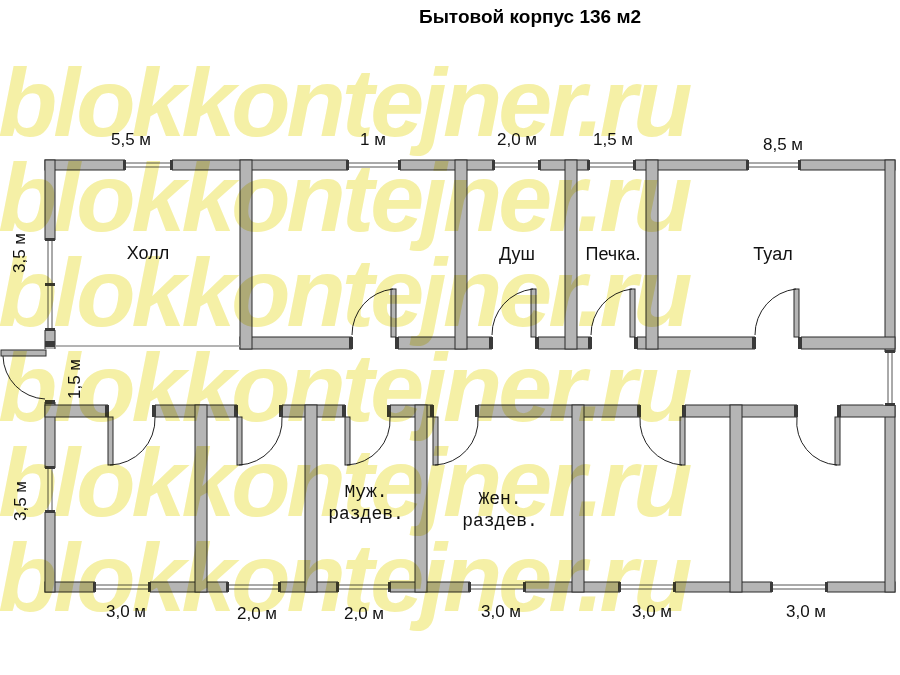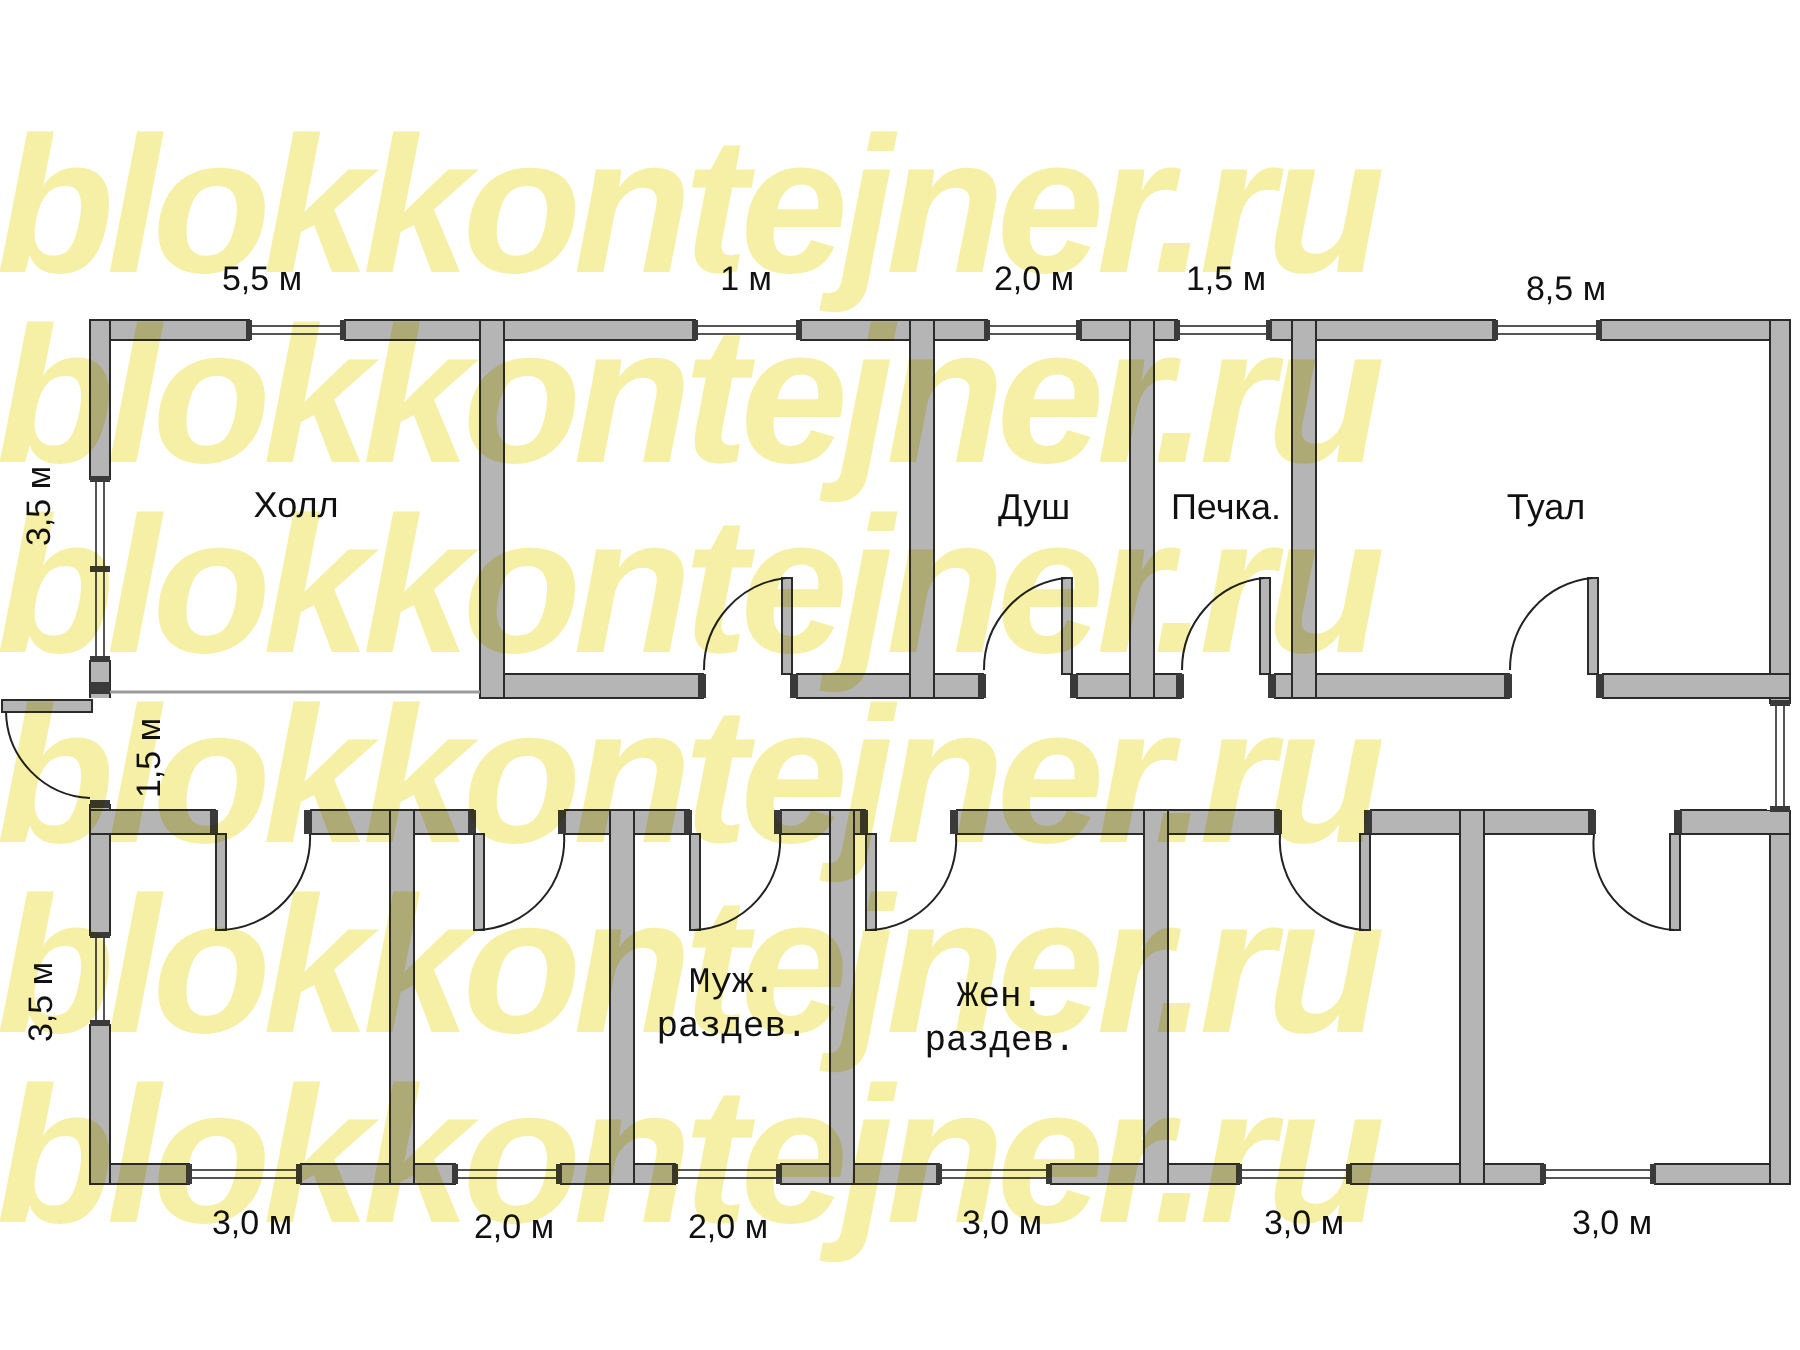--- a/index.html
+++ b/index.html
@@ -172,20 +172,21 @@
         <path d="M239,465 A45,45 0 0 0 282,417"></path>
         <path d="M347,465 A45,45 0 0 0 390,417"></path>
         <path d="M435,465 A45,45 0 0 0 478,417"></path>
         <path d="M682,465 A45,45 0 0 1 640,417"></path>
         <path d="M837,465 A43,43 0 0 1 797,417"></path>
         <path d="M3,356 A44,44 0 0 0 45,399"></path>
       </g>
     </g>
   </svg>
 
+  <div id="title">Бытовой корпус 136 м2</div>
 
   <div class="lbl dim" style="left:131px;top:140px">5,5 м</div>
   <div class="lbl dim" style="left:373px;top:140px">1 м</div>
   <div class="lbl dim" style="left:517px;top:140px">2,0 м</div>
   <div class="lbl dim" style="left:613px;top:140px">1,5 м</div>
   <div class="lbl dim" style="left:783px;top:145px">8,5 м</div>
 
   <div class="lbl dim" style="left:126px;top:612px">3,0 м</div>
   <div class="lbl dim" style="left:257px;top:614px">2,0 м</div>
   <div class="lbl dim" style="left:364px;top:614px">2,0 м</div>

